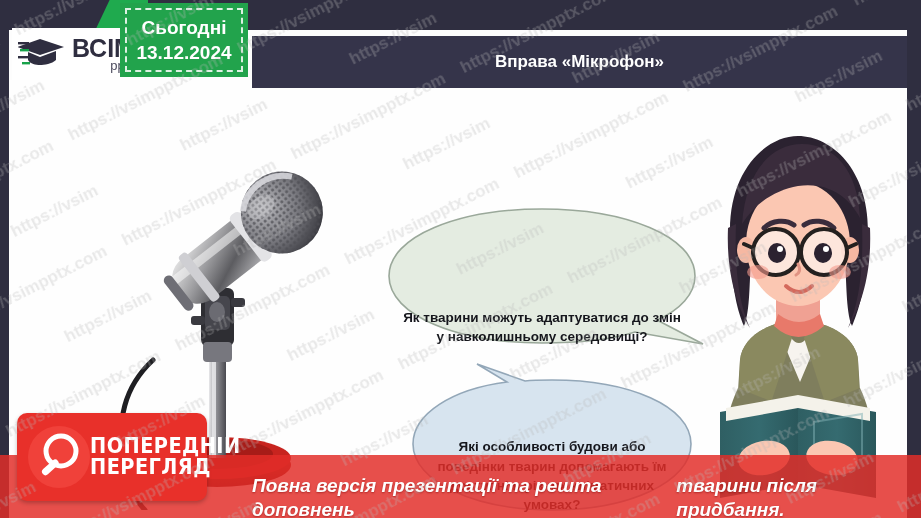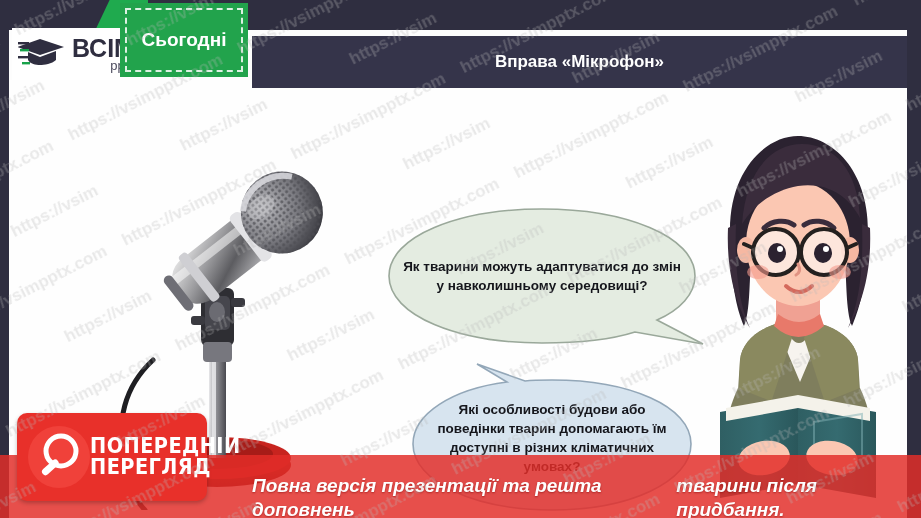--- a/index.html
+++ b/index.html
@@ -39,21 +39,21 @@
   
   .stage{position:absolute;left:9px;top:80px;width:898px;height:438px;background:#fefefe;z-index:10;overflow:hidden;}
 
   
   .mic-wrap{position:absolute;left:95px;top:120px;width:230px;height:390px;z-index:14;}
 
   
   .girl-wrap{position:absolute;left:680px;top:112px;width:235px;height:406px;z-index:14;}
 
   
-  .bubble{position:absolute;z-index:20;display:flex;align-items:center;justify-content:center;
+  .bubble{position:absolute;z-index:20;display:flex;align-items:flex-end;justify-content:center;
           text-align:center;box-sizing:border-box;}
   .bubble p{margin:0;font-size:13.5px;font-weight:bold;color:#15161c;line-height:1.42;}
   .bubble-svg{position:absolute;left:0;top:0;}
   .bubble-inner{position:relative;z-index:2;padding:0 26px;}
 
   #bubble-1{left:368px;top:126px;width:330px;height:140px;}
   #bubble-2{left:398px;top:282px;width:290px;height:152px;}
 
   
   .preview-badge{position:absolute;left:17px;top:413px;width:190px;height:88px;background:#e8302a;
@@ -250,20 +250,21 @@
     </div>
     <div class="logo-text">
       <span class="logo-bcim">ВСІМ</span>
       <span class="logo-pptx">pptx</span>
     </div>
   </div>
 
   <div class="green-wedge"></div>
   <div class="date-badge">
     <div class="date-today">Сьогодні</div>
+    <div class="date-value">13.12.2024</div>
   </div>
 
   <div class="title-bar">
     <span>Вправа «Мікрофон»</span>
   </div>
 
   <div class="red-banner"></div>
   <div class="banner-text">
     <div>Повна версія презентації та решта доповнень</div>
     <div>тварини після придбання.</div>

